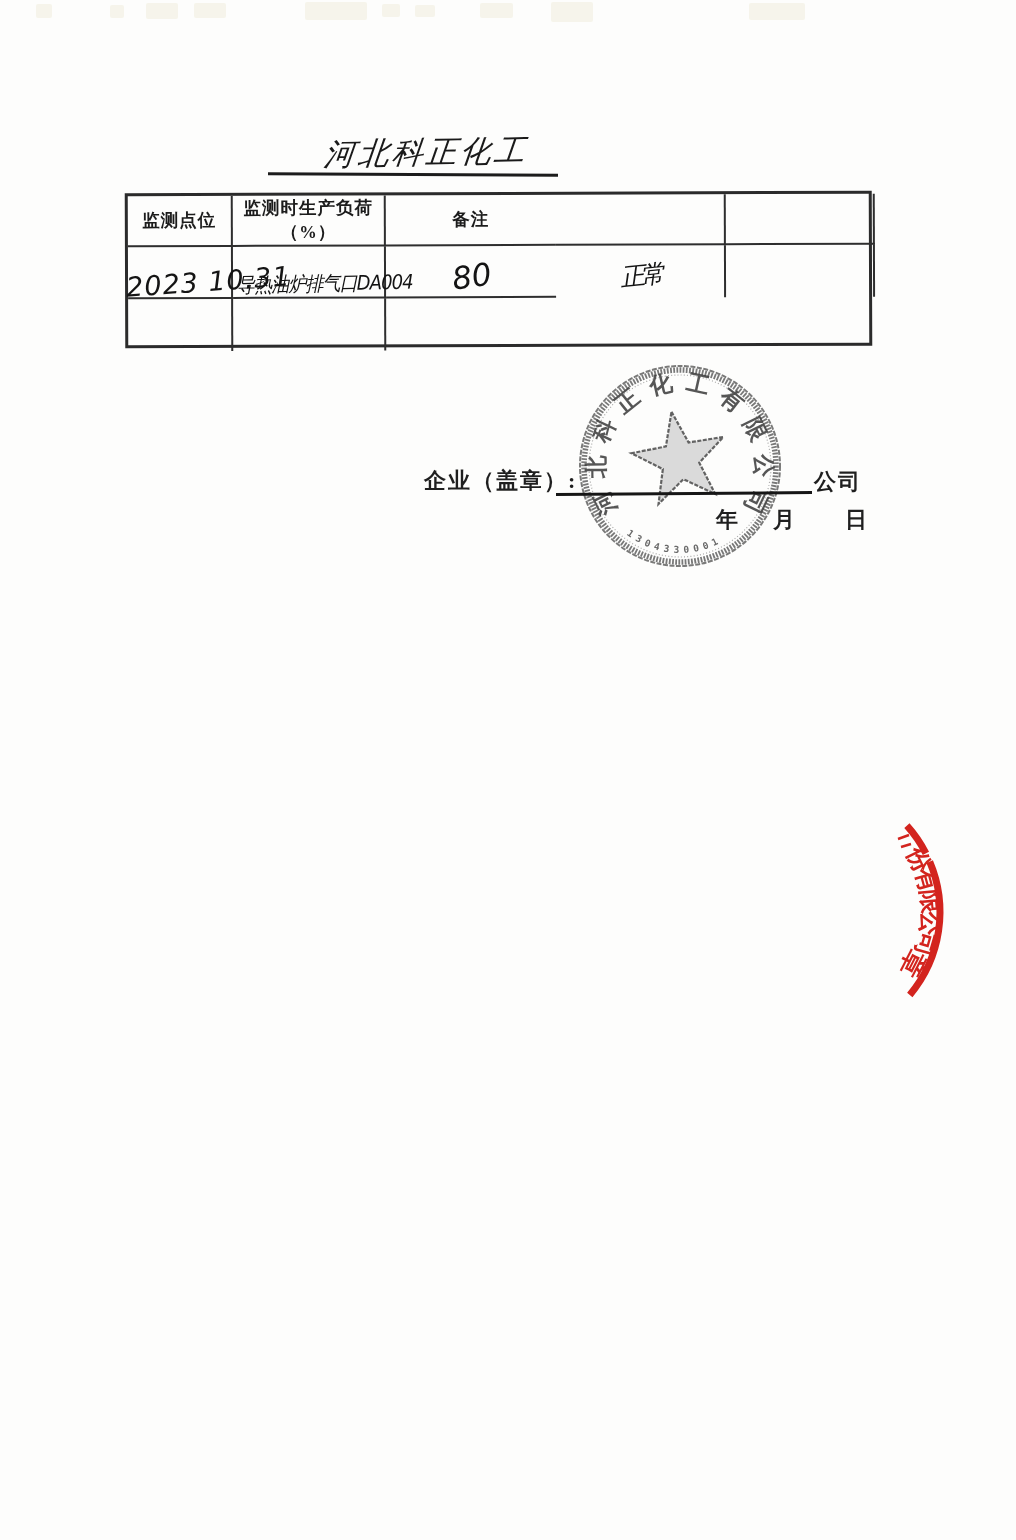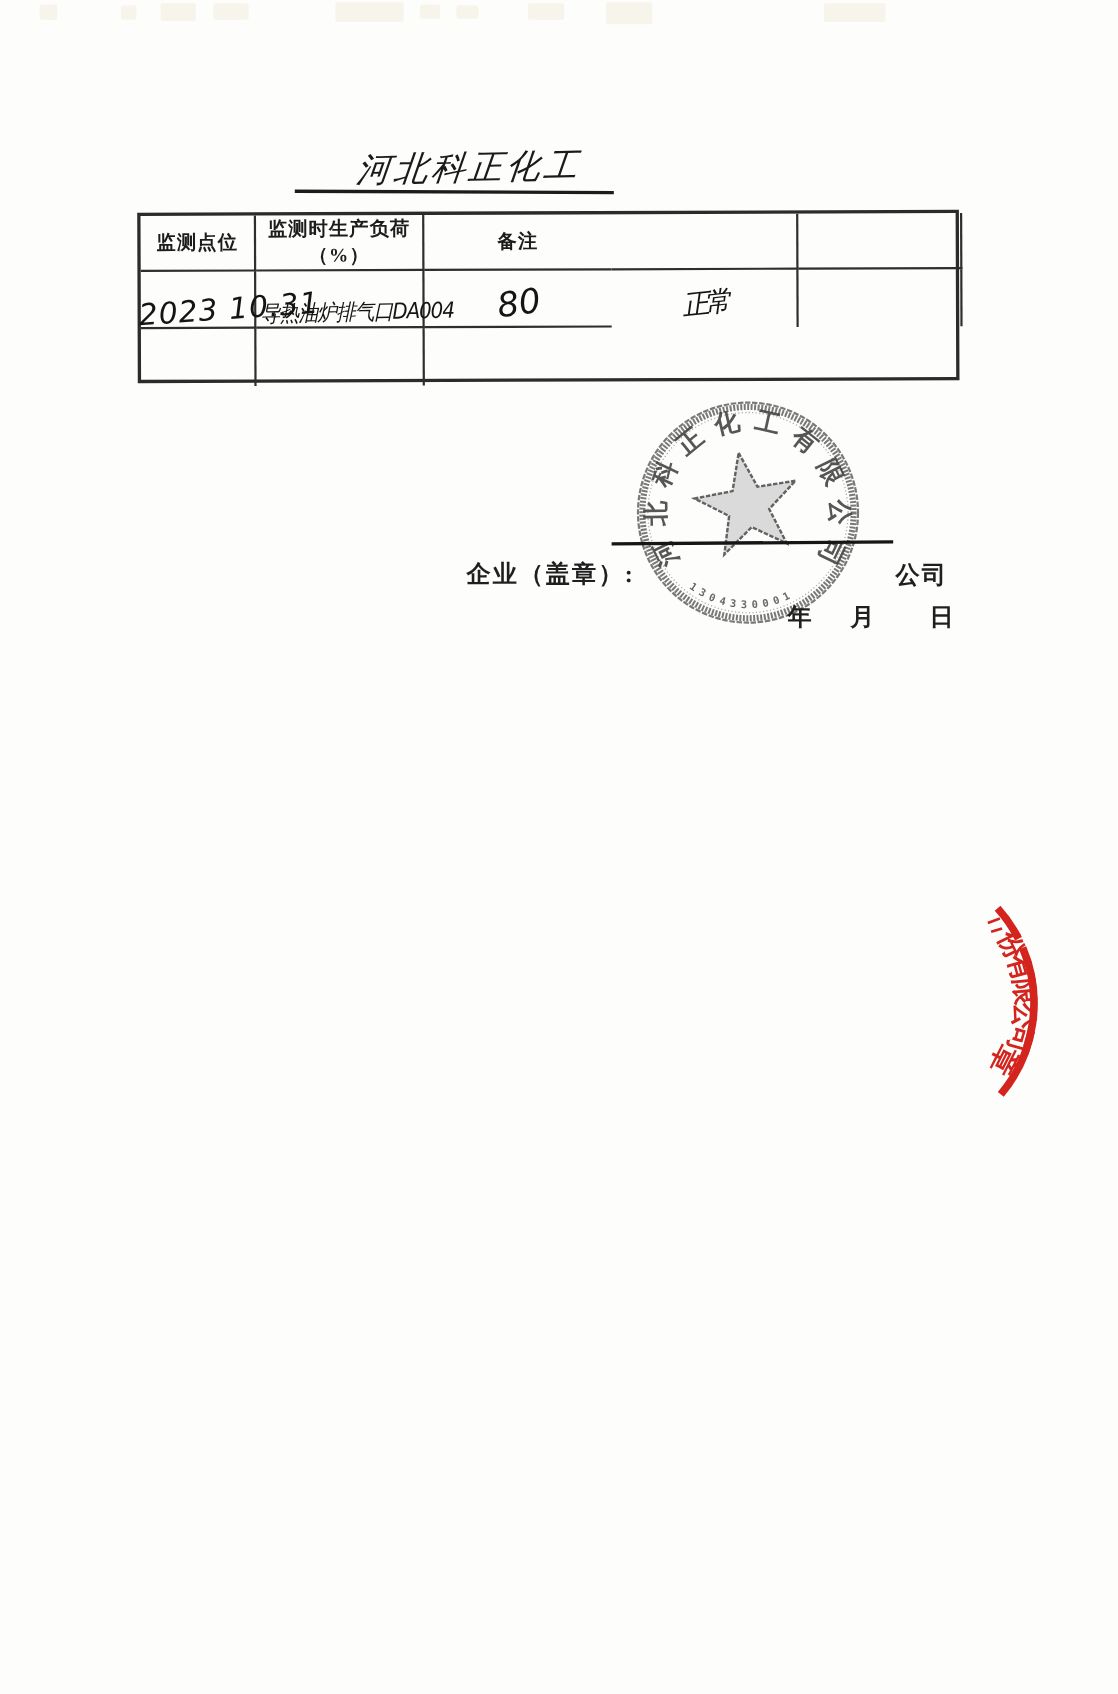--- a/index.html
+++ b/index.html
@@ -29,21 +29,21 @@
   #cert-table .lastrow{border-bottom:none;}
   
   .hand{position:absolute;font-family:"DejaVu Sans",sans-serif;font-style:italic;
       color:#141414;z-index:4;white-space:nowrap;}
   #hw-date{left:126px;top:266px;font-size:27px;transform:rotate(-4deg);letter-spacing:1px;}
   #hw-point{left:237px;top:272px;font-size:20px;letter-spacing:-1px;
       transform:scaleX(.9) rotate(-1deg);transform-origin:left center;}
   #hw-load{left:452px;top:258px;font-size:31px;transform:rotate(-8deg);}
   #hw-status{left:620px;top:259px;font-size:25px;letter-spacing:-5px;transform:rotate(-6deg);}
   
-  .sig{z-index:3;font-size:22px;font-weight:700;letter-spacing:2px;margin-top:41px;}
+  .sig{z-index:3;font-size:22px;font-weight:700;letter-spacing:2px;}
   #sig-label{left:424px;top:466px;}
   #sig-line{left:556px;top:492px;width:256px;height:2.5px;background:#161616;
       transform:rotate(-.4deg);z-index:3;}
   #sig-company{left:814px;top:467px;}
   #sig-year{left:716px;top:505px;}
   #sig-month{left:773px;top:505px;}
   #sig-day{left:845px;top:505px;}
   
   #company-seal{left:555px;top:348px;z-index:2;}
   #red-stamp{left:840px;top:788px;z-index:5;}

